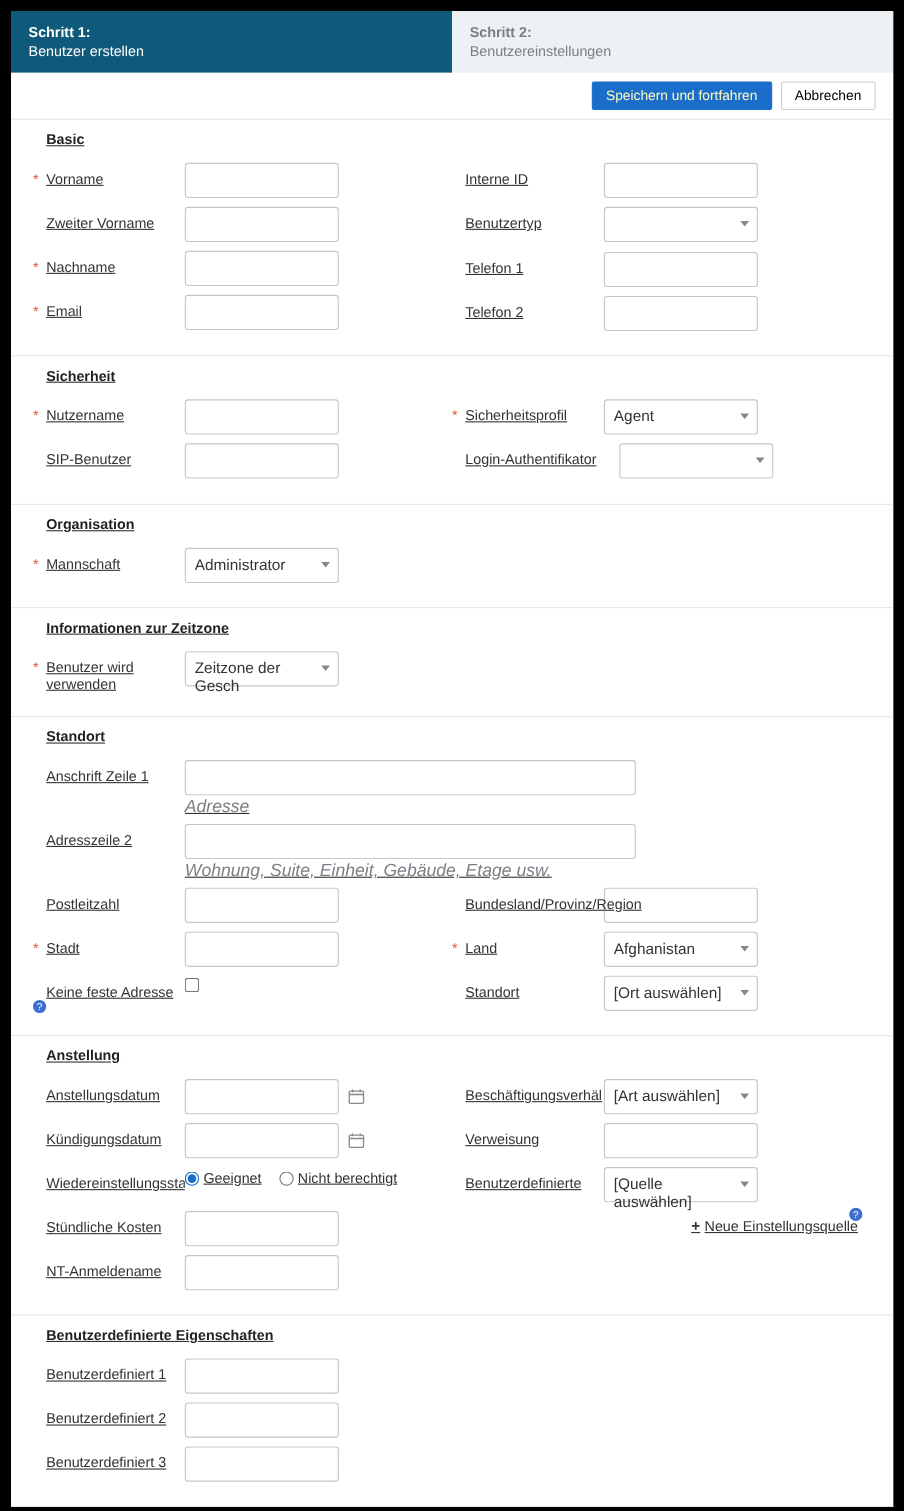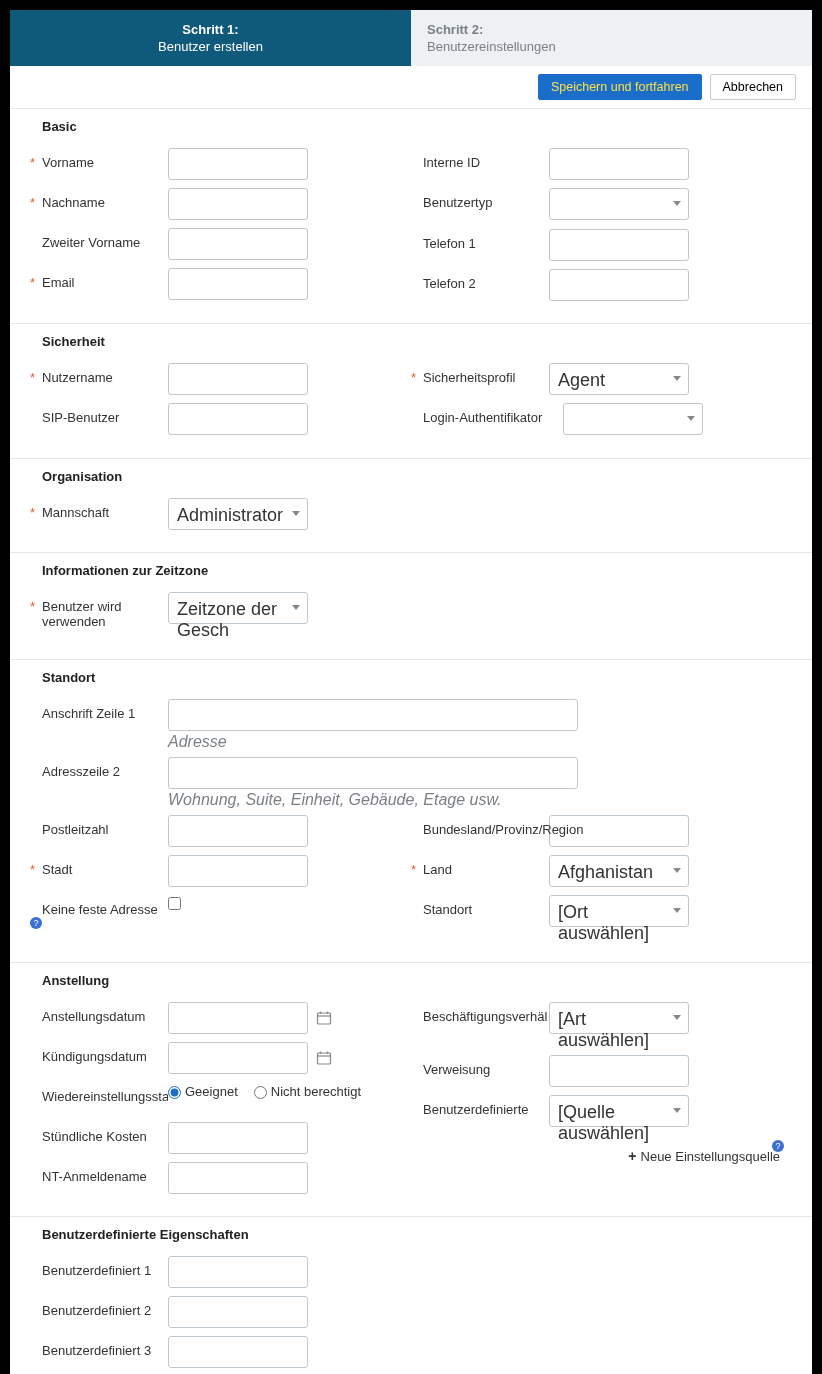--- a/index.html
+++ b/index.html
@@ -1,40 +1,40 @@
 <!DOCTYPE html>
 <html><head>
 <meta charset="utf-8">
 <style>
 * { box-sizing: border-box; margin: 0; padding: 0; }
 body { font-family: "Segoe UI", Arial, sans-serif; background: #000; padding: 10px; font-size: 13px; color: #333; }
 .page { background: #f2f5f7; width: 802px; margin: 0 auto; }
 .tabs { display: flex; }
 .tab { flex: 1; padding: 12px 16px; cursor: pointer; }
-.tab.active { background: #0f597a; color: #fff; text-align: center; }
+.tab.active { background: #0f597a; color: #fff; }
 .tab.inactive { background: #eef1f3; color: #7a7f85; }
 .tab-title { font-size: 13px; font-weight: 600; }
 .tab-sub { font-size: 13px; margin-top: 2px; }
 .toolbar { display: flex; justify-content: flex-end; gap: 8px; padding: 8px 16px; background: #fff; border-bottom: 1px solid #e3e6ea; }
 .btn { padding: 5px 12px; border: 1px solid #ccc; border-radius: 2px; font-size: 12.5px; cursor: pointer; background: #fff; }
-.btn.primary { background: #1a6dc9; border-color: #1a6dc9; color: #fde047; font-weight: 500; text-align: center; }
-.section { background: #fff; border-bottom: 1px solid #e3e6ea; }
+.btn.primary { background: #1a6dc9; border-color: #1a6dc9; color: #fef9c3; font-weight: 500; text-align: center; }
+.section { background: #fff; border-bottom: 1px solid #e3e6ea; text-decoration: underline; }
 .section-header { font-weight: 700; font-size: 13px; padding: 10px 32px; color: #222; }
 .section-body { padding: 4px 32px 14px; }
 .cols { display: flex; gap: 24px; }
 .col { flex: 1; }
 .row { display: flex; align-items: flex-start; margin-bottom: 6px; min-height: 34px; }
 .label { width: 126px; padding-top: 7px; font-size: 13px; color: #333; position: relative; flex-shrink: 0; }
 .req::before { content: "*"; color: #e06030; position: absolute; left: -12px; top: 7px; font-size: 13px; }
 .control { flex: 1; }
 input[type=text] { width: 140px; height: 32px; border: 1px solid #bfc7cf; border-radius: 3px; padding: 0 8px; font-size: 13px; }
 input.wide { width: 410px; }
 .help { font-size: 16px; font-style: italic; color: #7a7f85; margin-top: 2px; }
 .select { position: relative; display: inline-block; }
-.select-box { width: 140px; height: 32px; border: 1px solid #bfc7cf; border-radius: 3px; padding: 6px 24px 6px 8px; font-size: 18px; background: #fff; cursor: pointer; }
+.select-box { width: 140px; height: 32px; border: 1px solid #bfc7cf; border-radius: 3px; padding: 6px 24px 6px 8px; font-size: 14px; background: #fff; cursor: pointer; }
 .select-box.empty { color: #999; }
 .chev { position: absolute; right: 8px; top: 13px; width: 0; height: 0; border-left: 4px solid transparent; border-right: 4px solid transparent; border-top: 5px solid #888; pointer-events: none; }
 .date-row { display: flex; align-items: center; gap: 8px; }
 .cal-icon { width: 16px; height: 16px; display: inline-block; }
 .cal-icon svg { width: 16px; height: 16px; stroke: #888; fill: none; stroke-width: 1.2; }
 .radio-set { display: flex; gap: 16px; align-items: center; padding-top: 2px; }
 .radio { display: flex; align-items: flex-end; gap: 4px; font-size: 13px; }
 .radio input { accent-color: #1a6dc9; }
 .check { padding-top: 2px; }
 .link-add { display: flex; align-items: center; gap: 4px; font-size: 13px; color: #333; cursor: pointer; margin-top: 4px; justify-content: flex-end; position: relative; }
@@ -67,25 +67,25 @@
   <div class="section">
     <div class="section-header">Basic</div>
     <div class="section-body">
       <div class="cols">
         <div class="col">
           <div class="row">
               <div class="label req">Vorname</div>
               <div class="control"><input type="text" style=""></div>
             </div>
           <div class="row">
+              <div class="label">Zweiter Vorname</div>
+              <div class="control"><input type="text" style=""></div>
+            </div>
+          <div class="row">
               <div class="label req">Nachname</div>
-              <div class="control"><input type="text" style=""></div>
-            </div>
-          <div class="row">
-              <div class="label">Zweiter Vorname</div>
               <div class="control"><input type="text" style=""></div>
             </div>
           <div class="row">
               <div class="label req">Email</div>
               <div class="control"><input type="text" style=""></div>
             </div>
         </div>
         <div class="col">
           <div class="row">
               <div class="label">Interne ID</div>

